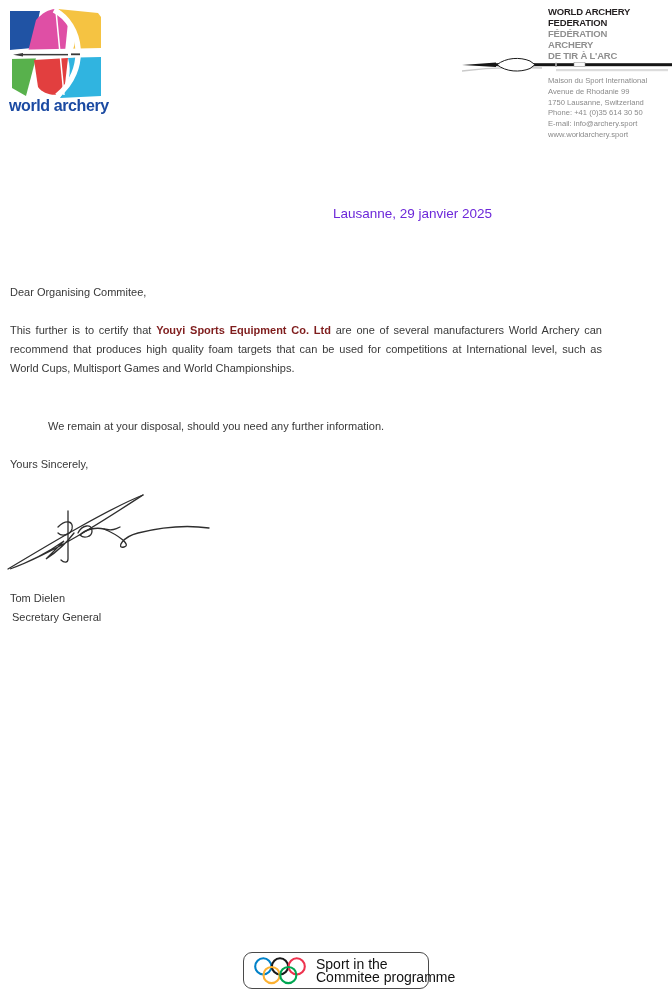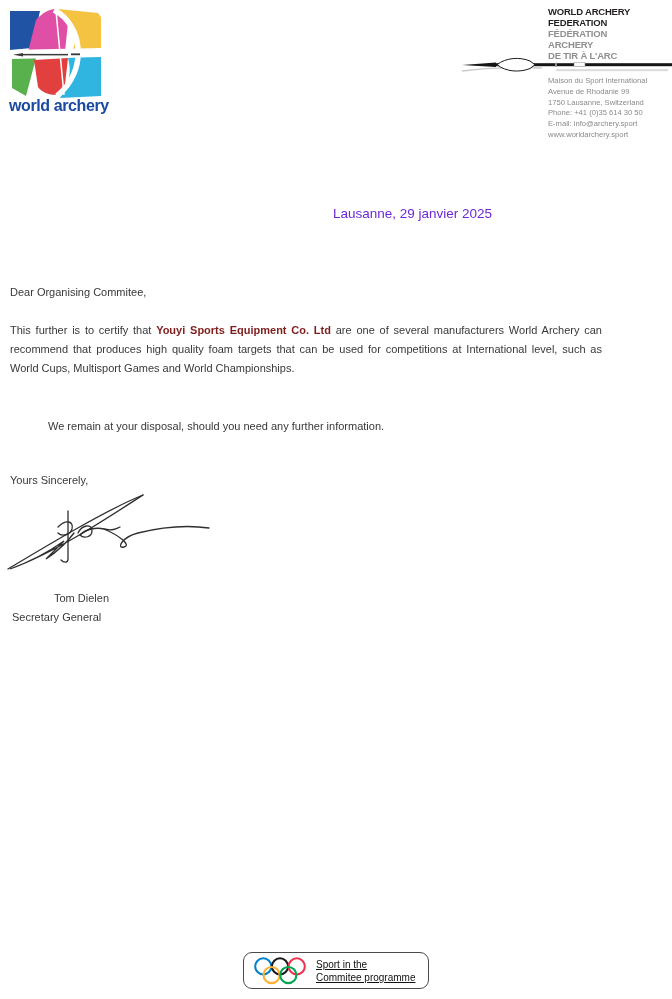--- a/index.html
+++ b/index.html
@@ -27,34 +27,34 @@
   .addr-block{left:548px;top:76px;width:124px;line-height:10.8px;}
   .addr-line{font-size:7.6px;color:#8a8a8a;white-space:nowrap;}
 
   
   .dateline{left:333px;top:206px;font-size:13.5px;color:#6d28d9;}
   .body-text{font-size:11px;color:#383838;line-height:19px;}
   .salutation{left:10px;top:283px;width:592px;}
   .paragraph{left:10px;top:321px;width:592px;text-align:justify;}
   .paragraph b{color:#7f1d1d;}
   .p2{left:0;top:417px;width:592px;margin-left:48px;}
-  .closing{left:10px;top:455px;width:592px;margin-top:16px;}
+  .closing{left:10px;top:455px;width:592px;}
   .signature{left:2px;top:483px;width:215px;height:92px;}
-  .signer-name{left:10px;top:589px;width:300px;margin-left:44px;}
+  .signer-name{left:10px;top:589px;width:300px;}
   .signer-title{left:12px;top:608px;width:300px;}
 
   
   .olympic-badge{
     left:50%;top:952px;transform:translateX(-50%);
     width:186px;height:37px;box-sizing:border-box;
     border:1.6px solid #4a4a4a;border-radius:9px;background:#fff;
     display:flex;align-items:center;gap:9px;padding:0 10px 0 9px;
   }
   .olympic-rings{width:54px;height:30px;flex:0 0 auto;}
-  .badge-text{font-size:10px;line-height:13px;color:#111;white-space:nowrap;text-decoration:underline;}
+  .badge-text{font-size:14px;line-height:13px;color:#111;white-space:nowrap;}
 </style>
 </head>
 <body>
 
 <svg class="abs wa-logo" viewBox="0 0 91 90" xmlns="http://www.w3.org/2000/svg">
   <polygon points="0,3 30,3 22,40 0,42" fill="#2053a4"></polygon>
   <path d="M18,44 L26,12 C32,5 39,1.5 45,1 L58,14 L55,44 Z" fill="#df4fa5"></path>
   <path d="M48,1 L88,5 L91,9 L91,42 L62,44 C70,28 61,11 48,1 Z" fill="#f5c342"></path>
   <polygon points="2,48 26,50 16,88 2,80" fill="#58b14c"></polygon>
   <path d="M24,52 L58,50 L54,85 C44,89 33,86 28,79 Z" fill="#e23f3f"></path>

